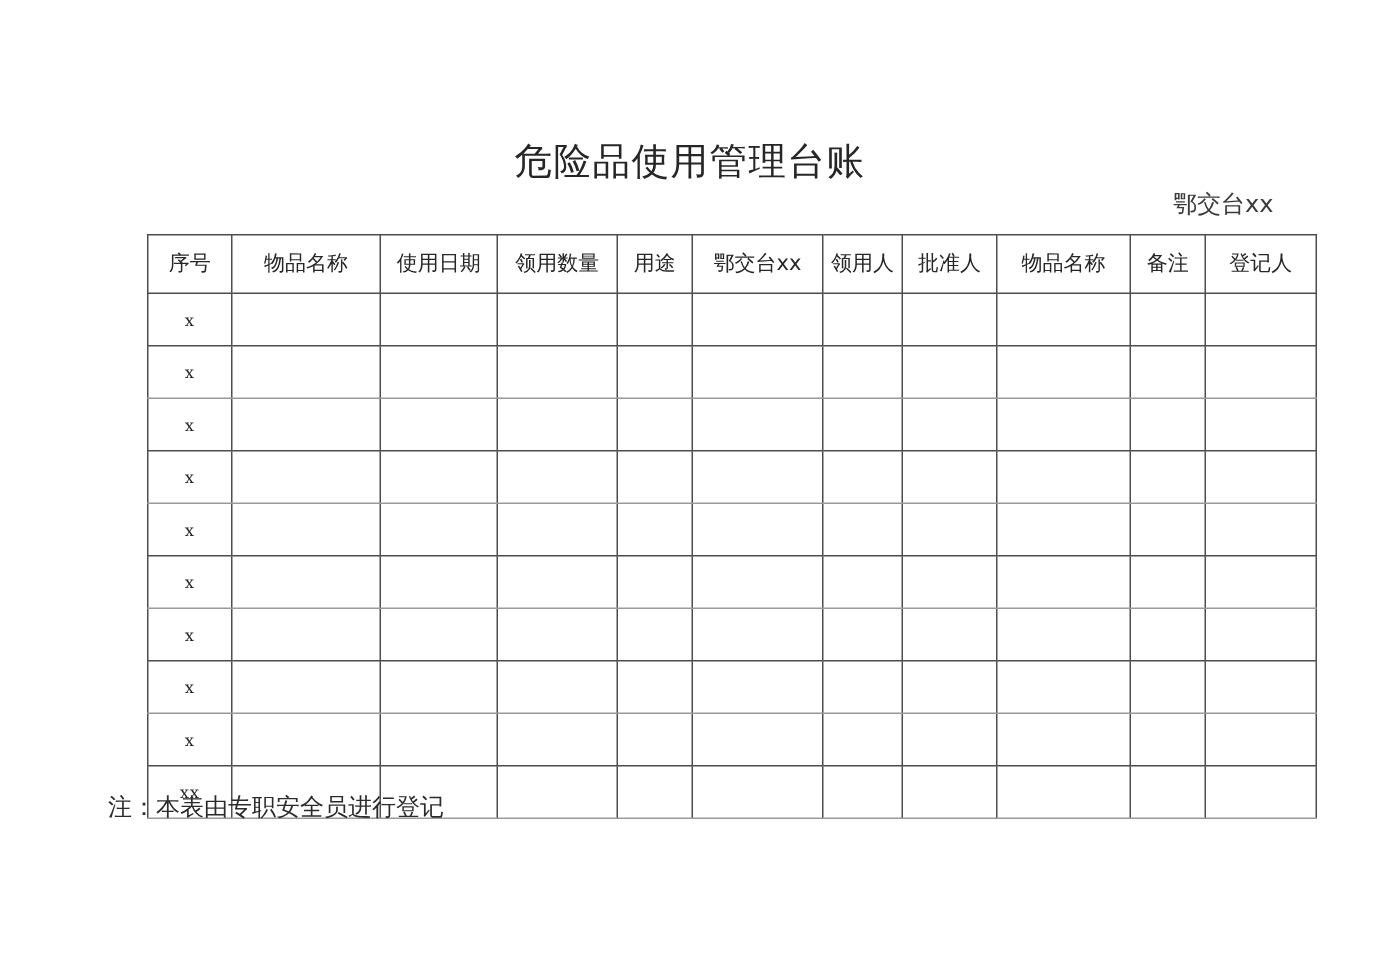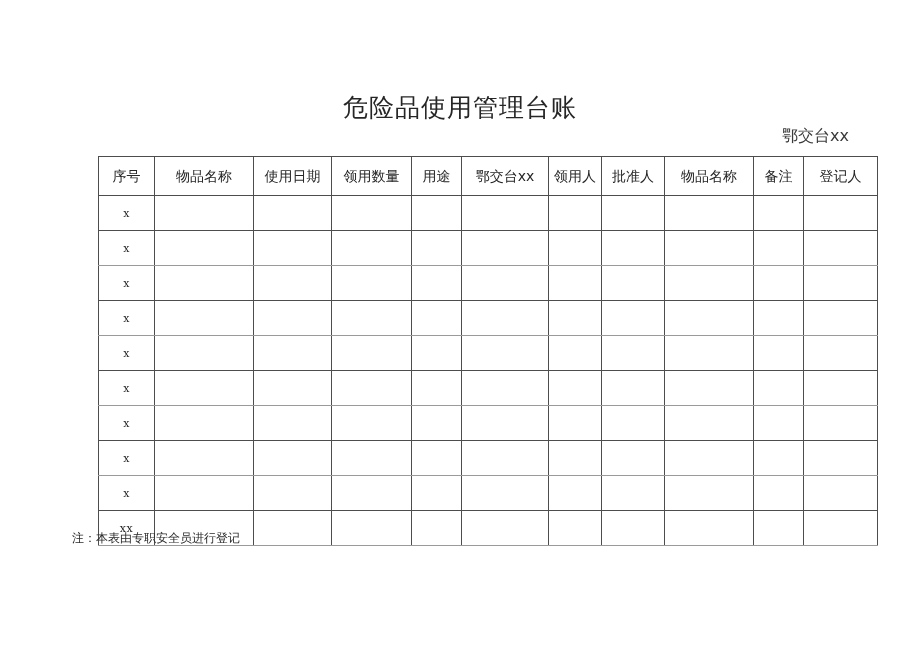--- a/index.html
+++ b/index.html
@@ -85,22 +85,22 @@
     font-family: "DejaVu Serif", "Liberation Serif", serif;
     font-size: 11px;
     font-weight: bold;
     color: #1f1f1f;
     letter-spacing: 0.5px;
   }
   .footnote {
     position: absolute;
     left: 72px;
     top: 530px;
-    font-family: Liberation Mono, monospace;
-    font-size: 12px;
+    font-family: Liberation Serif, serif;
+    font-size: 16px;
     line-height: 18px;
     color: #2b2b2b;
     white-space: nowrap;
   }
 </style>
 </head>
 <body>
 
 <div class="page">
 

